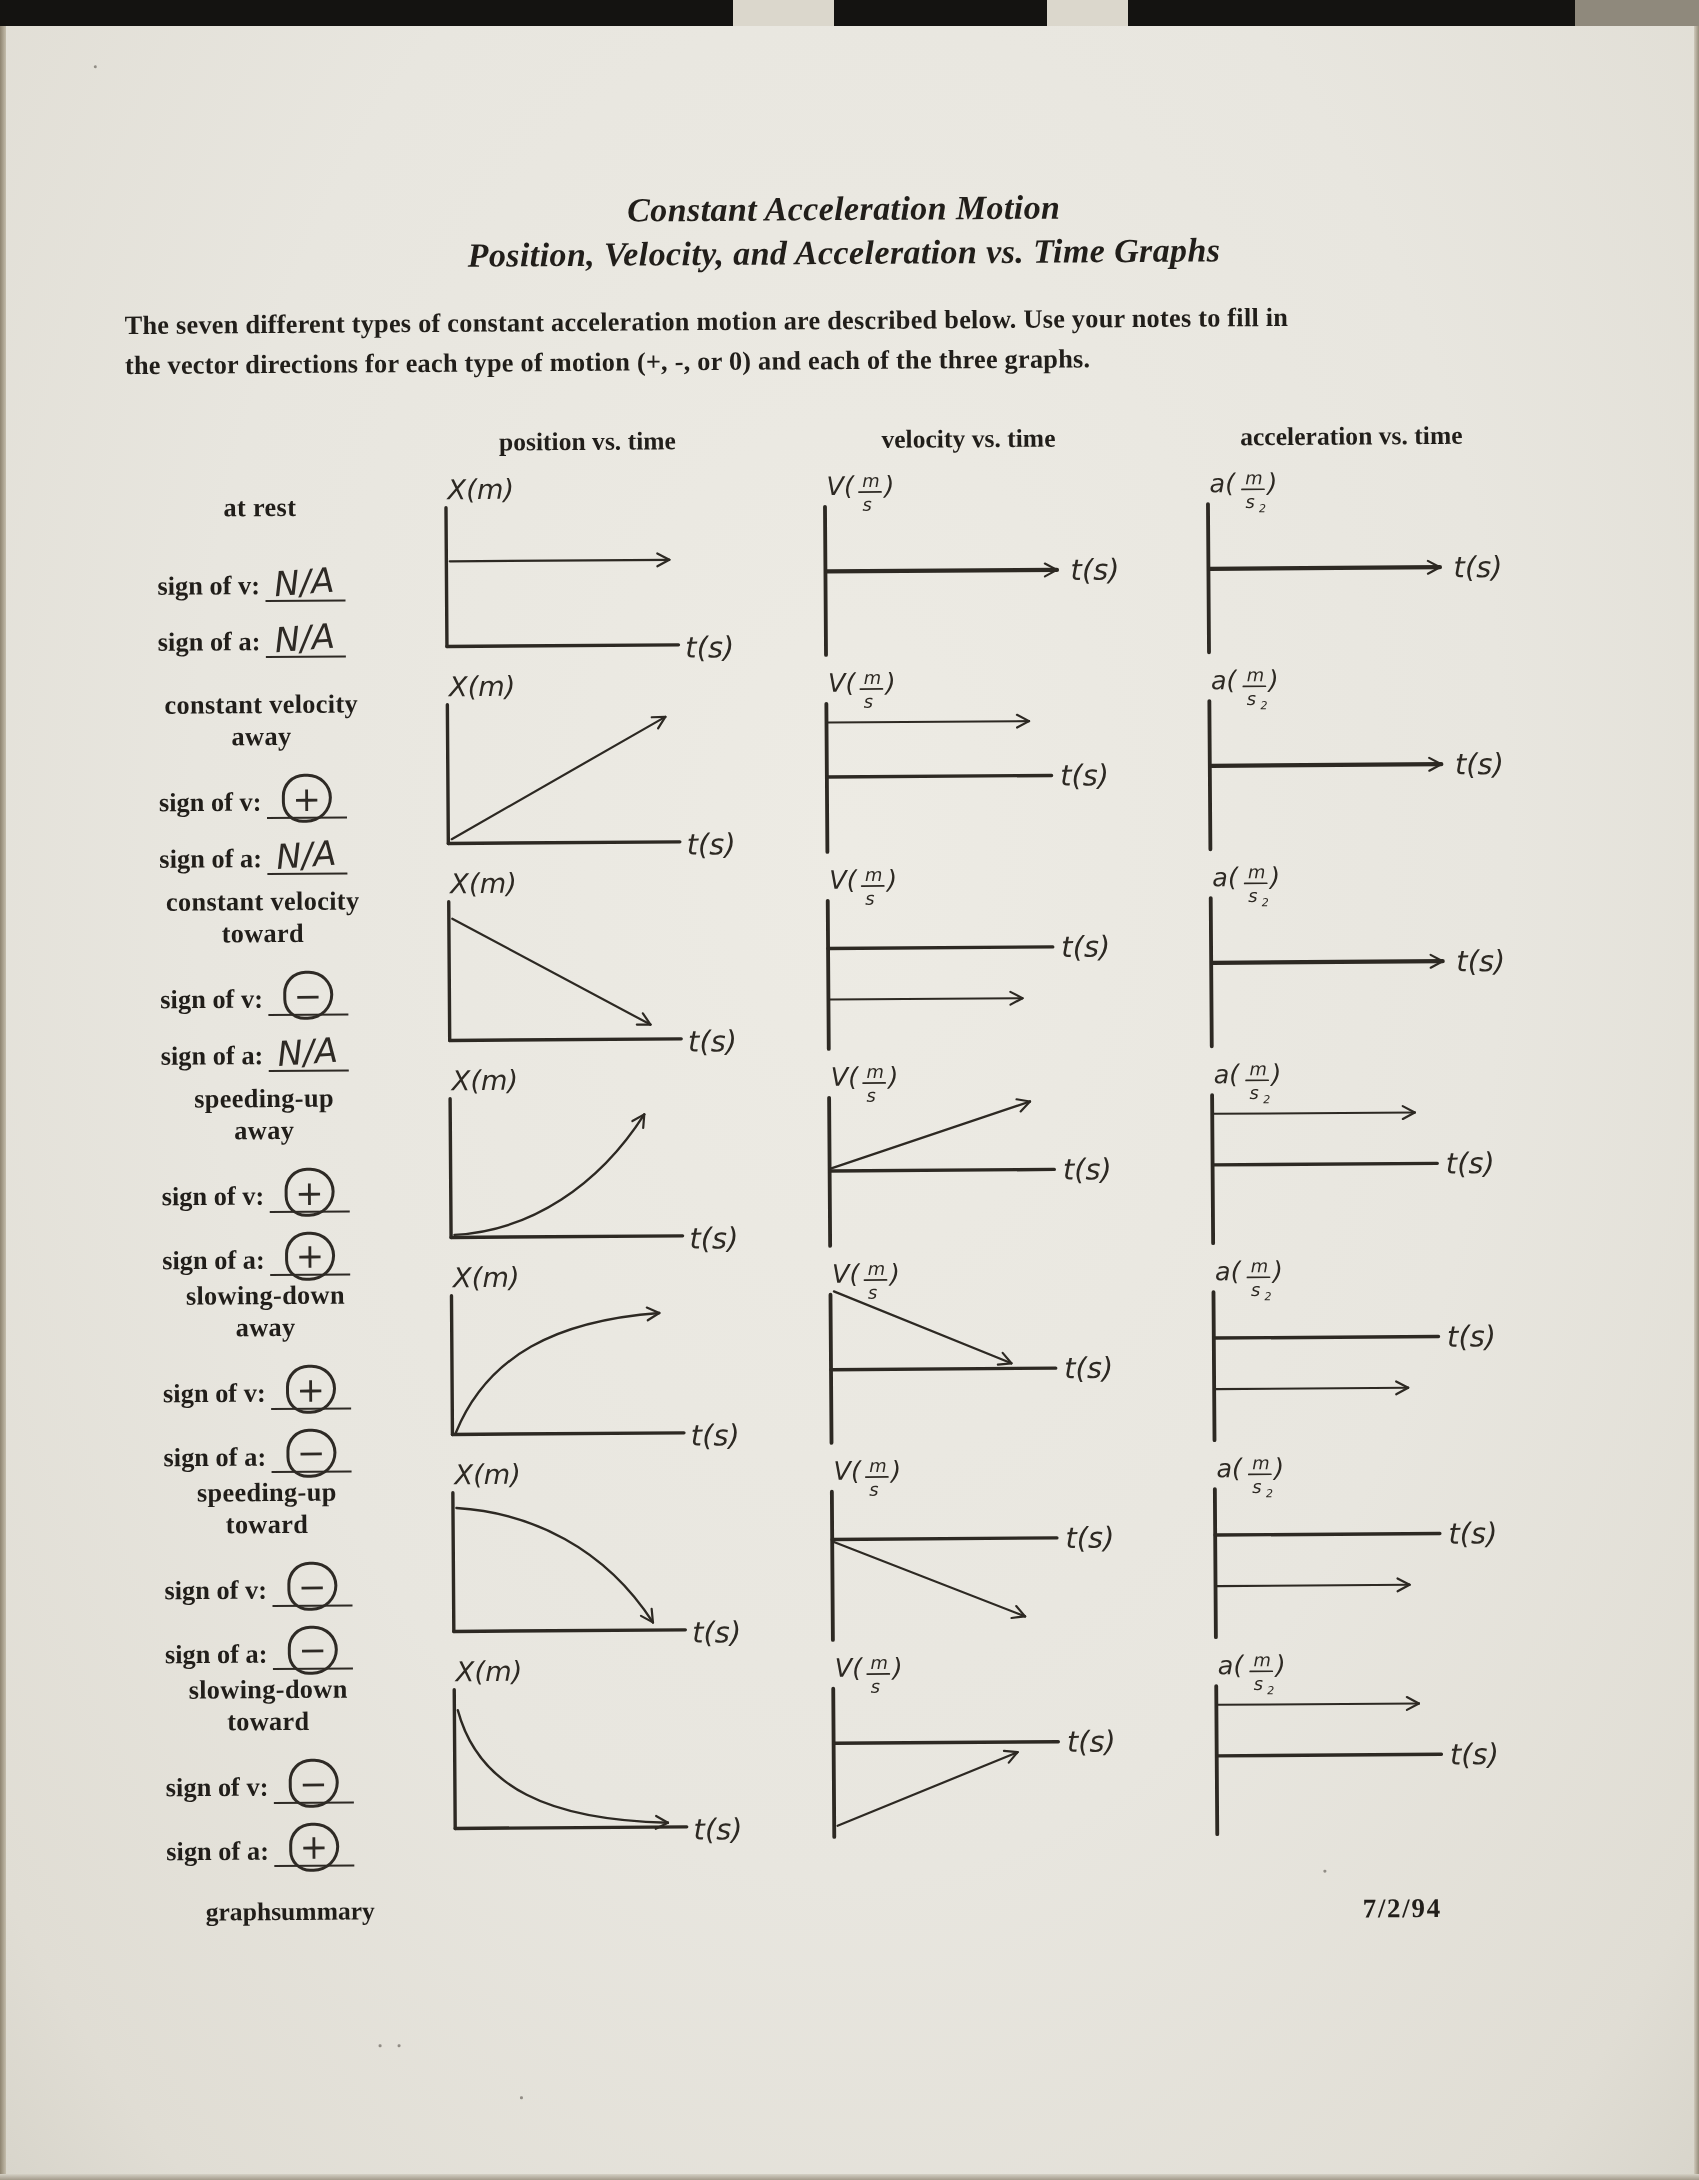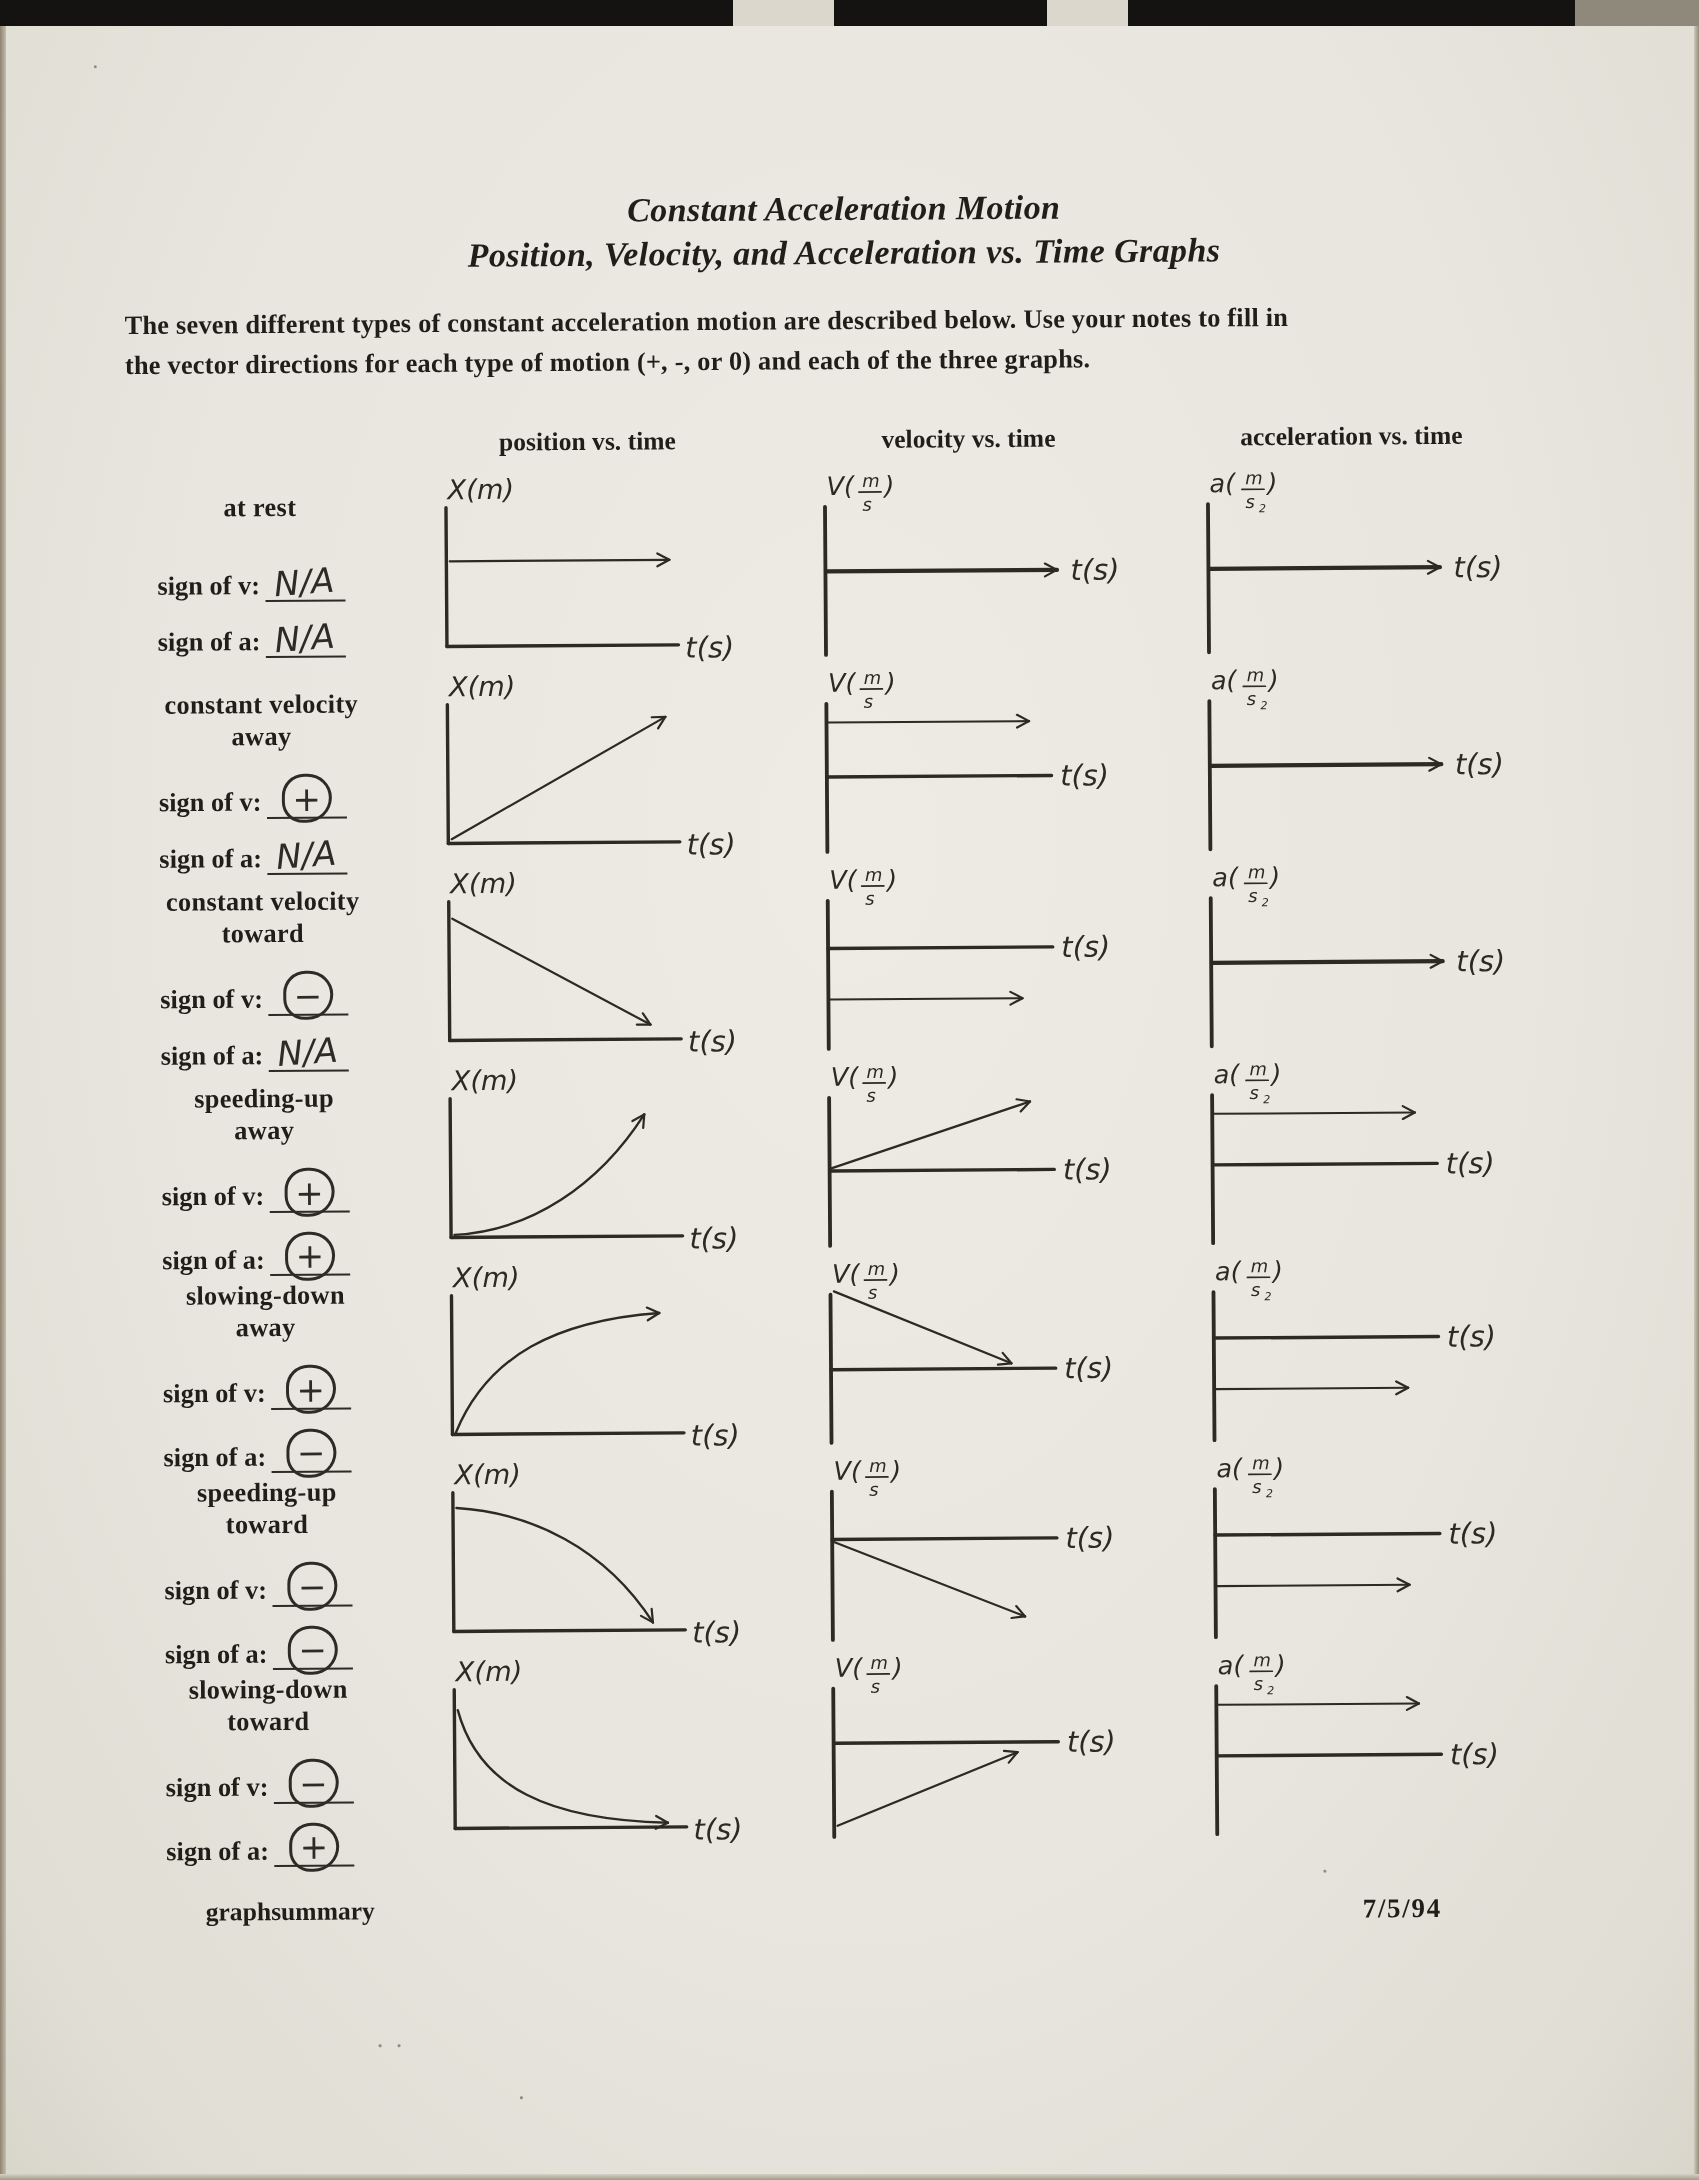--- a/index.html
+++ b/index.html
@@ -436,21 +436,21 @@
               <line x1="28" y1="66" x2="264" y2="66" stroke="#2d2923" stroke-width="2.4" stroke-linecap="round"></line>
               <line x1="264" y1="66" x2="249.87283851425718" y2="73.51154500457424" stroke="#2d2923" stroke-width="2.6" stroke-linecap="round"></line>
               <line x1="264" y1="66" x2="249.87283851425718" y2="58.48845499542575" stroke="#2d2923" stroke-width="2.6" stroke-linecap="round"></line>
               <line x1="26" y1="126" x2="290" y2="126" stroke="#2d2923" stroke-width="4" stroke-linecap="round"></line>
               <text x="300" y="138" fill="#2d2923" font-family="DejaVu Sans" font-style="italic" font-size="34">t(s)</text>
             </svg>
           </div>
         </div>
 
       <div class="footer-left">graphsummary</div>
-      <div class="footer-right">7/5/94</div>
+      <div class="footer-right">7/2/94</div>
 
       <div class="speck" style="left:95px;top:34px;width:3.4px;height:3.4px"></div>
       <div class="speck" style="left:366px;top:2015px;width:2.6px;height:2.6px"></div>
       <div class="speck" style="left:385px;top:2015px;width:2.6px;height:2.6px"></div>
       <div class="speck" style="left:507px;top:2068px;width:2.6px;height:2.6px"></div>
       <div class="speck" style="left:1312px;top:1847px;width:3.4px;height:2.6px"></div>
     </div>
   </div>
 
   <div class="edge-l"></div>

